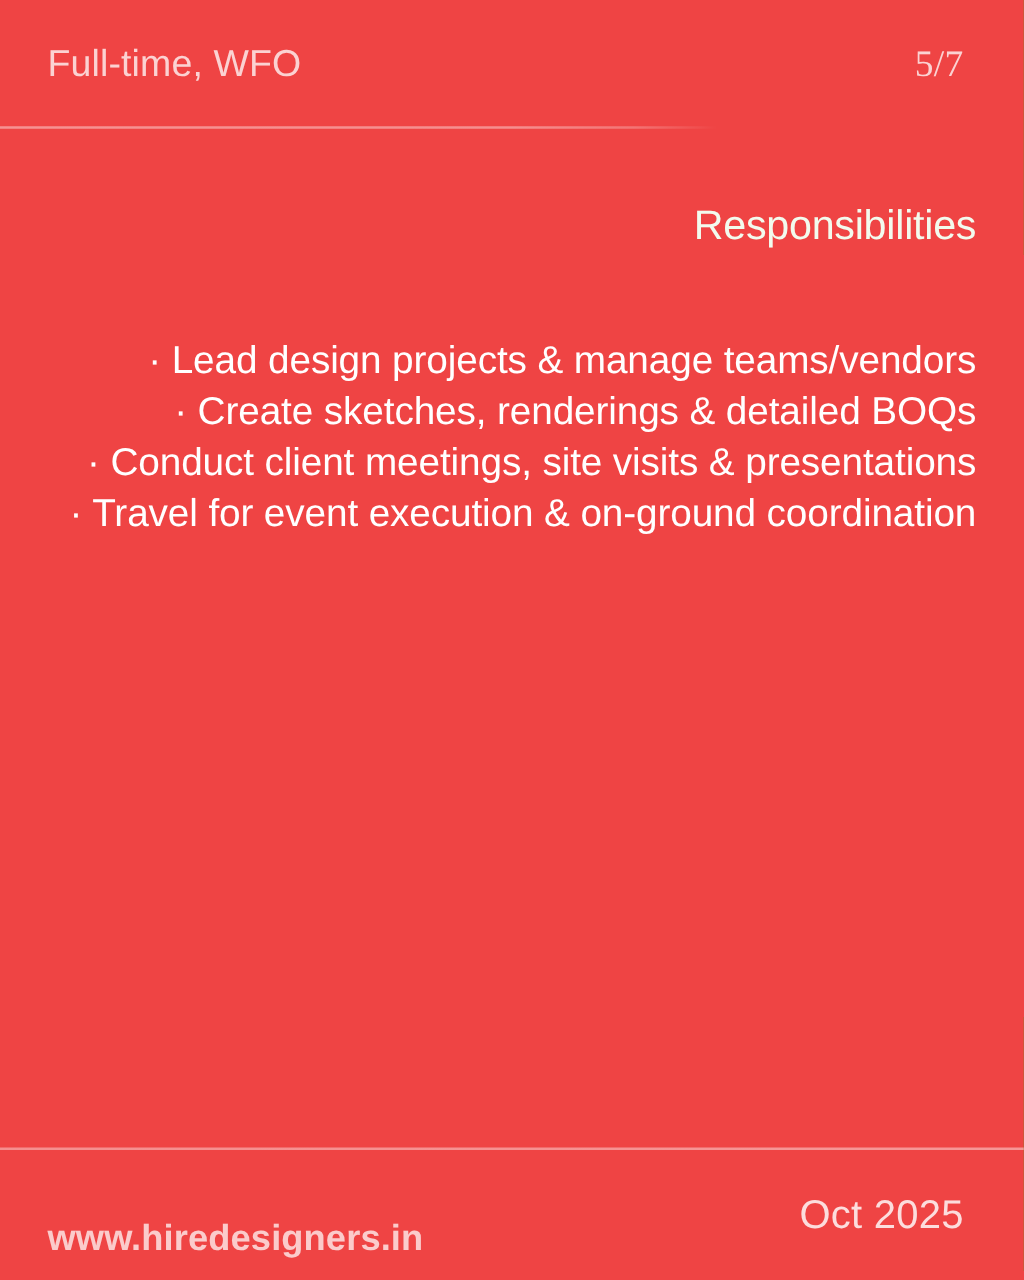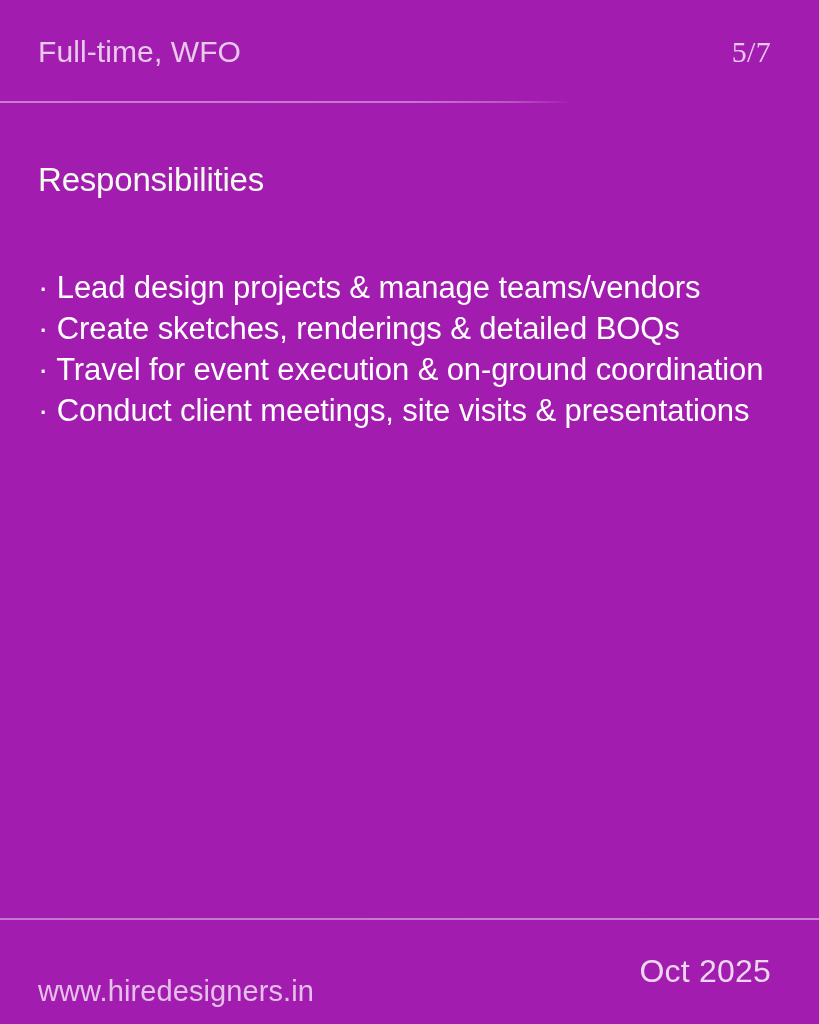--- a/index.html
+++ b/index.html
@@ -11,24 +11,25 @@
     height: 1024px;
     overflow: hidden;
     font-family: "Liberation Sans", sans-serif;
     background: #3aa706;
   }
 
   .slide {
     position: relative;
     width: 819px;
     height: 1024px;
-    background: #a21caf;
+    background: #ef4444;
     box-sizing: border-box;
     display: flex;
     flex-direction: column;
+    text-align: right;
   }
 
   
   .header {
     position: relative;
     height: 103px;
     flex: 0 0 103px;
     padding: 0 38px 0 38px;
     display: flex;
     align-items: center;
@@ -131,21 +132,21 @@
     height: 2px;
     width: 100%;
     background: linear-gradient(to right,
       rgba(255,255,255,0.40) 0%,
       rgba(255,255,255,0.42) 55%,
       rgba(255,255,255,0.44) 85%,
       rgba(255,255,255,0.44) 100%);
   }
   .footer-url {
     font-size: 29px;
-    font-weight: 400;
+    font-weight: 700;
     color: rgba(255,255,255,0.72);
     letter-spacing: 0.1px;
     line-height: 1;
     white-space: nowrap;
     margin-top: 40px;
   }
   .footer-date {
     font-size: 32px;
     font-weight: 400;
     color: rgba(255,255,255,0.82);
@@ -166,22 +167,22 @@
     <div class="header-divider"></div>
   </div>
 
   <div class="content">
     <h1 class="title">Responsibilities</h1>
 
 
     <ul class="bullets">
       <li class="bullet-item"><span class="bullet-dot">·</span> <span>Lead design projects &amp; manage teams/vendors</span></li>
       <li class="bullet-item"><span class="bullet-dot">·</span> <span>Create sketches, renderings &amp; detailed BOQs</span></li>
+      <li class="bullet-item"><span class="bullet-dot">·</span> <span>Conduct client meetings, site visits &amp; presentations</span></li>
       <li class="bullet-item"><span class="bullet-dot">·</span> <span>Travel for event execution &amp; on-ground coordination</span></li>
-      <li class="bullet-item"><span class="bullet-dot">·</span> <span>Conduct client meetings, site visits &amp; presentations</span></li>
     </ul>
   </div>
 
   <div class="footer">
     <div class="footer-divider"></div>
     <div class="footer-url">www.hiredesigners.in</div>
     <div class="footer-date">Oct 2025</div>
   </div>
 
 </div>

